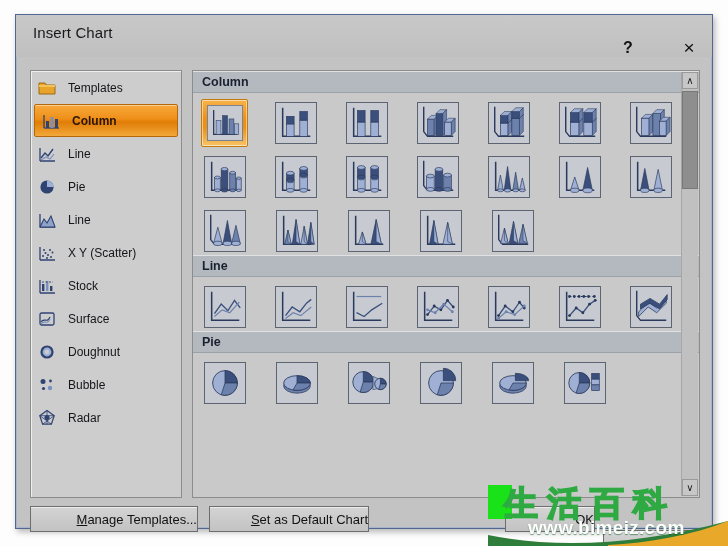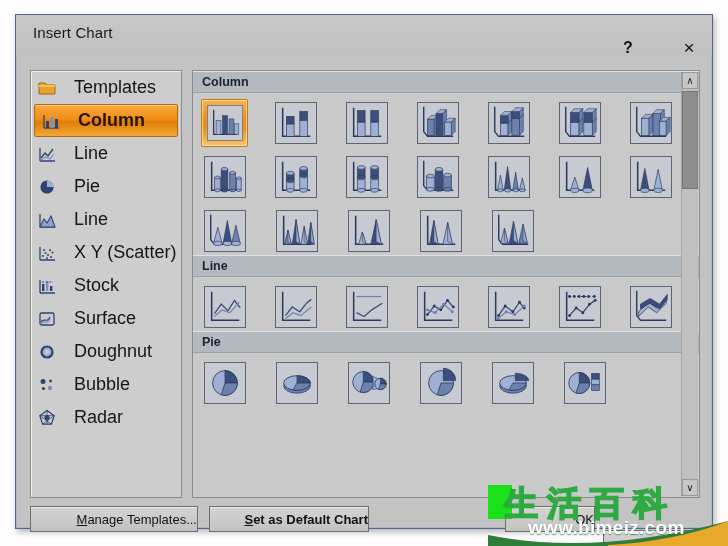--- a/index.html
+++ b/index.html
@@ -42,21 +42,21 @@
     background:#cdcdcd;
     border:1px solid #8c8c8c;
     box-shadow:1px 1px 0 #efefef inset;
     box-sizing:border-box;
     overflow:hidden;
   }
   .side-item{
     position:relative;height:33px;display:flex;align-items:center;
     padding-left:7px;cursor:default;
   }
-  .side-item .lbl{font-size:18px;color:#15151a;margin-left:18px;}
+  .side-item .lbl{font-size:12px;color:#15151a;margin-left:12px;}
   .side-item.sel{
     background:linear-gradient(to bottom,#f6a93c 0%,#ef8f18 45%,#e07d06 55%,#f2a83a 100%);
     border:1px solid #b4670b;
     border-radius:2px;
     margin:0 3px;
     height:31px;
     box-shadow:0 1px 0 rgba(255,255,255,.45) inset;
   }
   .side-item.sel .lbl{color:#2a1403;font-weight:bold;}
   .sicon{width:18px;height:18px;flex:0 0 18px;display:block;}
@@ -115,21 +115,21 @@
   .btn{
     position:absolute;height:26px;
     background:linear-gradient(to bottom,#d4d4d4,#c2c2c2);
     border:1px solid #6d6d6d;box-sizing:border-box;
     display:flex;align-items:center;justify-content:flex-end;
     font-size:13px;color:#121212;cursor:default;
     box-shadow:0 1px 0 rgba(255,255,255,.6) inset;
   }
   .btn u{text-decoration:underline;}
   .btn-manage{left:14px;top:491px;width:168px;}
-  .btn-default{left:193px;top:491px;width:160px;font-weight:bold;}
+  .btn-default{left:193px;top:491px;width:160px;}
   .btn-ok{left:489px;top:491px;width:90px;padding-left:8px;}
   .btn-cancel{left:587px;top:491px;width:90px;margin-top:24px;}
 
   
   .wm{position:absolute;left:488px;top:483px;width:240px;height:63px;overflow:hidden;pointer-events:none;}
   .wm-green{position:absolute;left:0;top:2px;width:24px;height:34px;background:#19e219;}
   .wm-band{position:absolute;left:0;top:36px;width:240px;height:27px;}
   .wm-cn{
     position:absolute;left:16px;top:-2px;width:228px;
     font-family:"DejaVu Sans", sans-serif;

